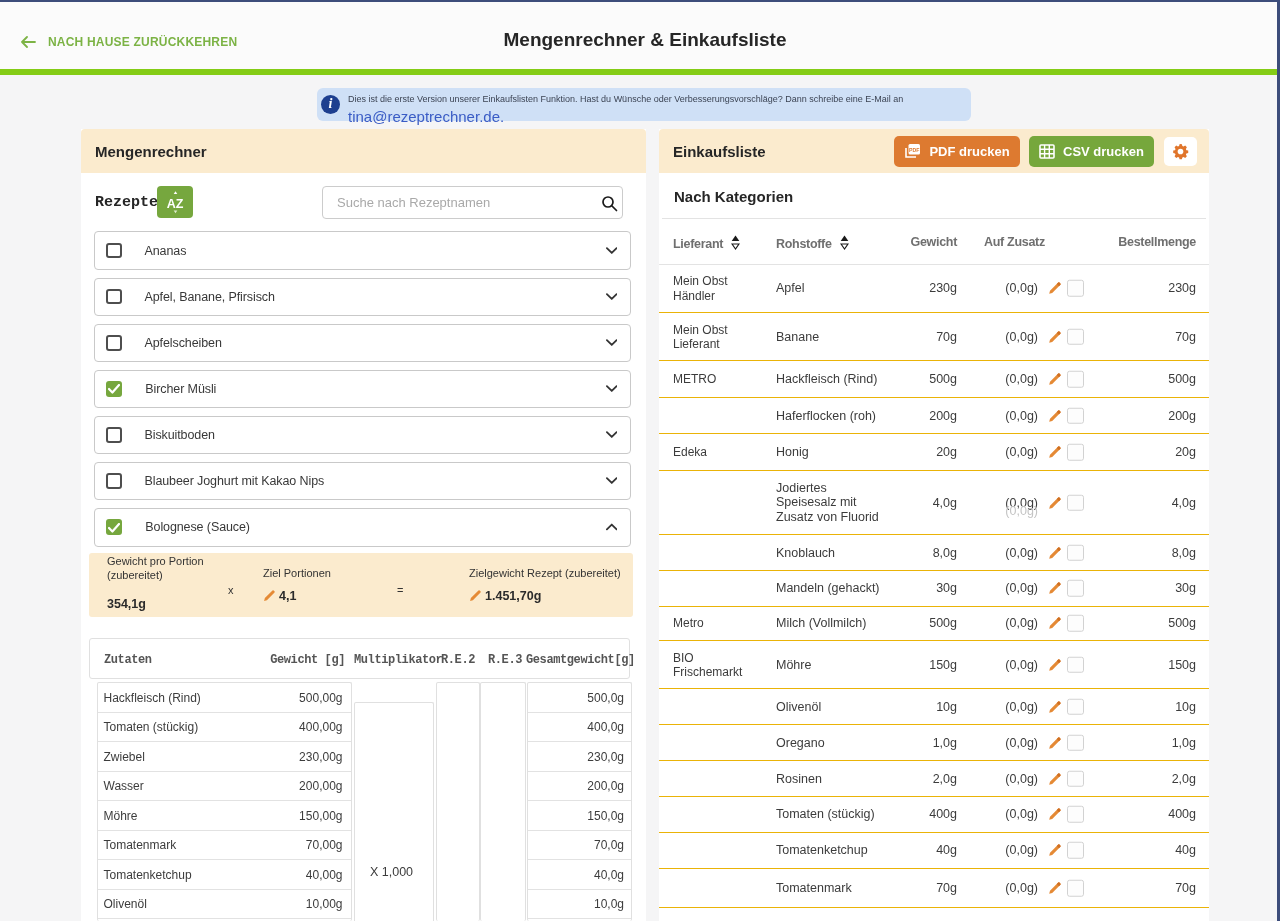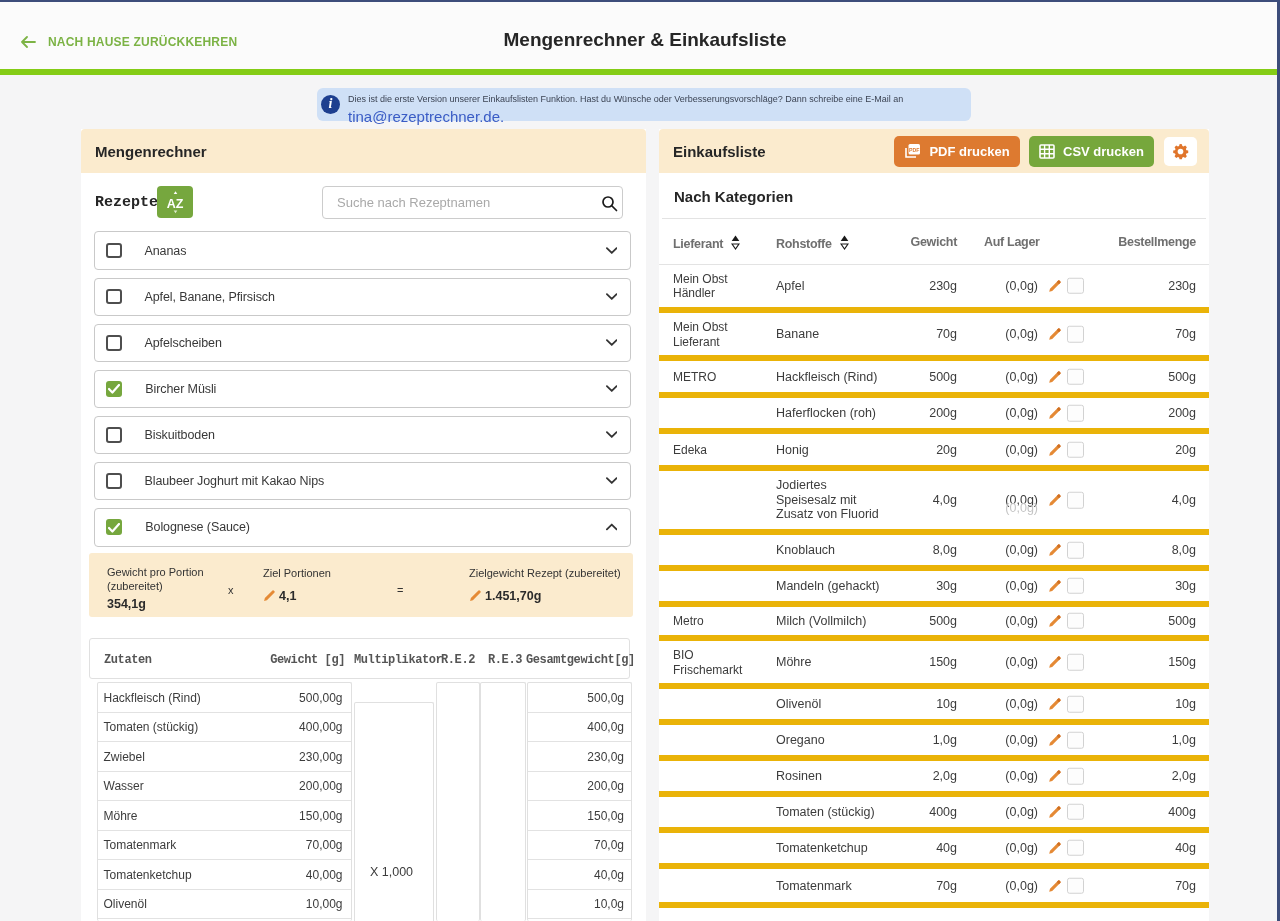--- a/index.html
+++ b/index.html
@@ -42,21 +42,21 @@
   .irow .v { position:absolute; right:8px; top:7.5px; }
   .btn { position:absolute; top:6.5px; height:31px; border-radius:5px; color:#fff; font-weight:bold; font-size:13px; display:flex; align-items:center; justify-content:center; }
   .btn svg { margin-right:8px; }
   .btn.pdf { left:235px; width:126px; background:#dd7a30; }
   .btn.csv { left:370px; width:125px; background:#76a73c; }
   .gearbtn { position:absolute; left:505px; top:8px; width:33px; height:29px; background:#fff; border-radius:5px; display:flex; align-items:center; justify-content:center; }
   .nachkat { position:absolute; left:15px; top:59px; font-size:15px; font-weight:bold; color:#262626; }
   .hline { position:absolute; left:3px; width:544px; height:1px; background:#e3e3e3; }
   .th { position:absolute; font-size:12.5px; color:#6f6f6f; font-weight:bold; letter-spacing:-0.3px; white-space:nowrap; }
   .sbody { position:absolute; left:0; top:135px; width:100%; }
-  .srow { position:relative; border-bottom:6px solid #eab308; font-size:12.5px; color:#3c3c3c; }
+  .srow { position:relative; border-bottom:1px solid #eab308; font-size:12.5px; color:#3c3c3c; }
   .srow .lief { position:absolute; left:14px; top:50%; transform:translateY(-50%); width:100px; font-size:12px; line-height:14.5px; }
   .srow .roh  { position:absolute; left:117px; top:50%; transform:translateY(-50%); width:165px; line-height:14.5px; }
   .srow .gew  { position:absolute; right:252px; top:50%; transform:translateY(-50%); }
   .srow .lager{ position:absolute; right:171px; top:50%; transform:translateY(-50%); }
   .srow .pen  { position:absolute; left:389px; top:50%; margin-top:-7px; height:14px; }
   .srow .cb2  { position:absolute; left:408px; top:50%; transform:translateY(-50%); width:16.5px; height:16.5px; border:1px solid #d2d2d2; border-radius:2.5px; background:#fdfdfd; }
   .srow .best { position:absolute; right:13px; top:50%; transform:translateY(-50%); }
   .sorticon { display:inline-block; vertical-align:-2px; margin-left:5px; }
 </style>
 </head>
@@ -147,21 +147,21 @@
           <path d="M1 5 L4.4 8.5 L11 1" fill="none" stroke="#fff" stroke-width="2.2" stroke-linecap="round" stroke-linejoin="round"></path>
         </svg>
       </div>
       <div class="lab">Bolognese (Sauce)</div>
       <svg class="chev" width="11.5" height="7.5" viewBox="0 0 13 8">
         <path d="M1 7 L6.5 1.5 L12 7" fill="none" stroke="#333" stroke-width="2" stroke-linecap="round" stroke-linejoin="round"></path>
       </svg>
     </div>
 
   <div class="calcbox">
-    <div class="cpos" style="left:18px; top:12px; line-height:14px;">Gewicht pro Portion<br>(zubereitet)</div>
+    <div class="cpos" style="left:18px; top:1px; line-height:14px;">Gewicht pro Portion<br>(zubereitet)</div>
     <div class="cpos b" style="left:18px; top:44px;">354,1g</div>
     <div class="cpos" style="left:139px; top:31px; font-size:11px;">x</div>
     <div class="cpos" style="left:174px; top:14px;">Ziel Portionen</div>
     <div class="cpos" style="left:174px; top:36px;"><svg width="13" height="13" viewBox="0 0 14 14" style="vertical-align:-2px">
           <path d="M1.2 12.8 L2 9.8 L10.2 1.6 Q10.8 1 11.5 1.6 L12.4 2.5 Q13 3.2 12.4 3.8 L4.2 12 Z" fill="#e58a35"></path>
         </svg><span class="b" style="margin-left:3px">4,1</span></div>
     <div class="cpos" style="left:308px; top:31px; font-size:11px;">=</div>
     <div class="cpos" style="left:380px; top:14px;">Zielgewicht Rezept (zubereitet)</div>
     <div class="cpos" style="left:380px; top:36px;"><svg width="13" height="13" viewBox="0 0 14 14" style="vertical-align:-2px">
           <path d="M1.2 12.8 L2 9.8 L10.2 1.6 Q10.8 1 11.5 1.6 L12.4 2.5 Q13 3.2 12.4 3.8 L4.2 12 Z" fill="#e58a35"></path>
@@ -270,21 +270,21 @@
   <div class="hline" style="top:134.5px; left:0; width:550px;"></div>
   <div class="th" style="left:14px; top:106px;">Lieferant <svg class="sorticon" width="9" height="15" viewBox="0 0 9 15">
         <path d="M4.5 0.5 L8.3 6 L0.7 6 Z" fill="#1a1a1a"></path>
         <path d="M4.5 14 L1 9 L8 9 Z" fill="none" stroke="#1a1a1a" stroke-width="1.2"></path>
       </svg></div>
   <div class="th" style="left:117px; top:106px;">Rohstoffe <svg class="sorticon" width="9" height="15" viewBox="0 0 9 15">
         <path d="M4.5 0.5 L8.3 6 L0.7 6 Z" fill="#1a1a1a"></path>
         <path d="M4.5 14 L1 9 L8 9 Z" fill="none" stroke="#1a1a1a" stroke-width="1.2"></path>
       </svg></div>
   <div class="th" style="right:252px; top:106px;">Gewicht</div>
-  <div class="th" style="left:325px; top:106px;">Auf Lager</div>
+  <div class="th" style="left:325px; top:106px;">Auf Zusatz</div>
   <div class="th" style="right:13px; top:106px;">Bestellmenge</div>
   <div class="sbody">
 <div class="srow" style="height:49px">
         <div class="lief">Mein Obst<br>Händler</div>
         <div class="roh">Apfel</div>
         <div class="gew">230g</div>
         <div class="lager">(0,0g)</div>
         <div class="pen"><svg width="14" height="14" viewBox="0 0 14 14">
             <path d="M1.2 12.8 L2 9.8 L10.2 1.6 Q10.8 1 11.5 1.6 L12.4 2.5 Q13 3.2 12.4 3.8 L4.2 12 Z" fill="#e58a35"></path>
             <path d="M8.8 3 L11 5.2 L12.4 3.8 Q13 3.2 12.4 2.5 L11.5 1.6 Q10.8 1 10.2 1.6 Z" fill="#cf6f22"></path>

